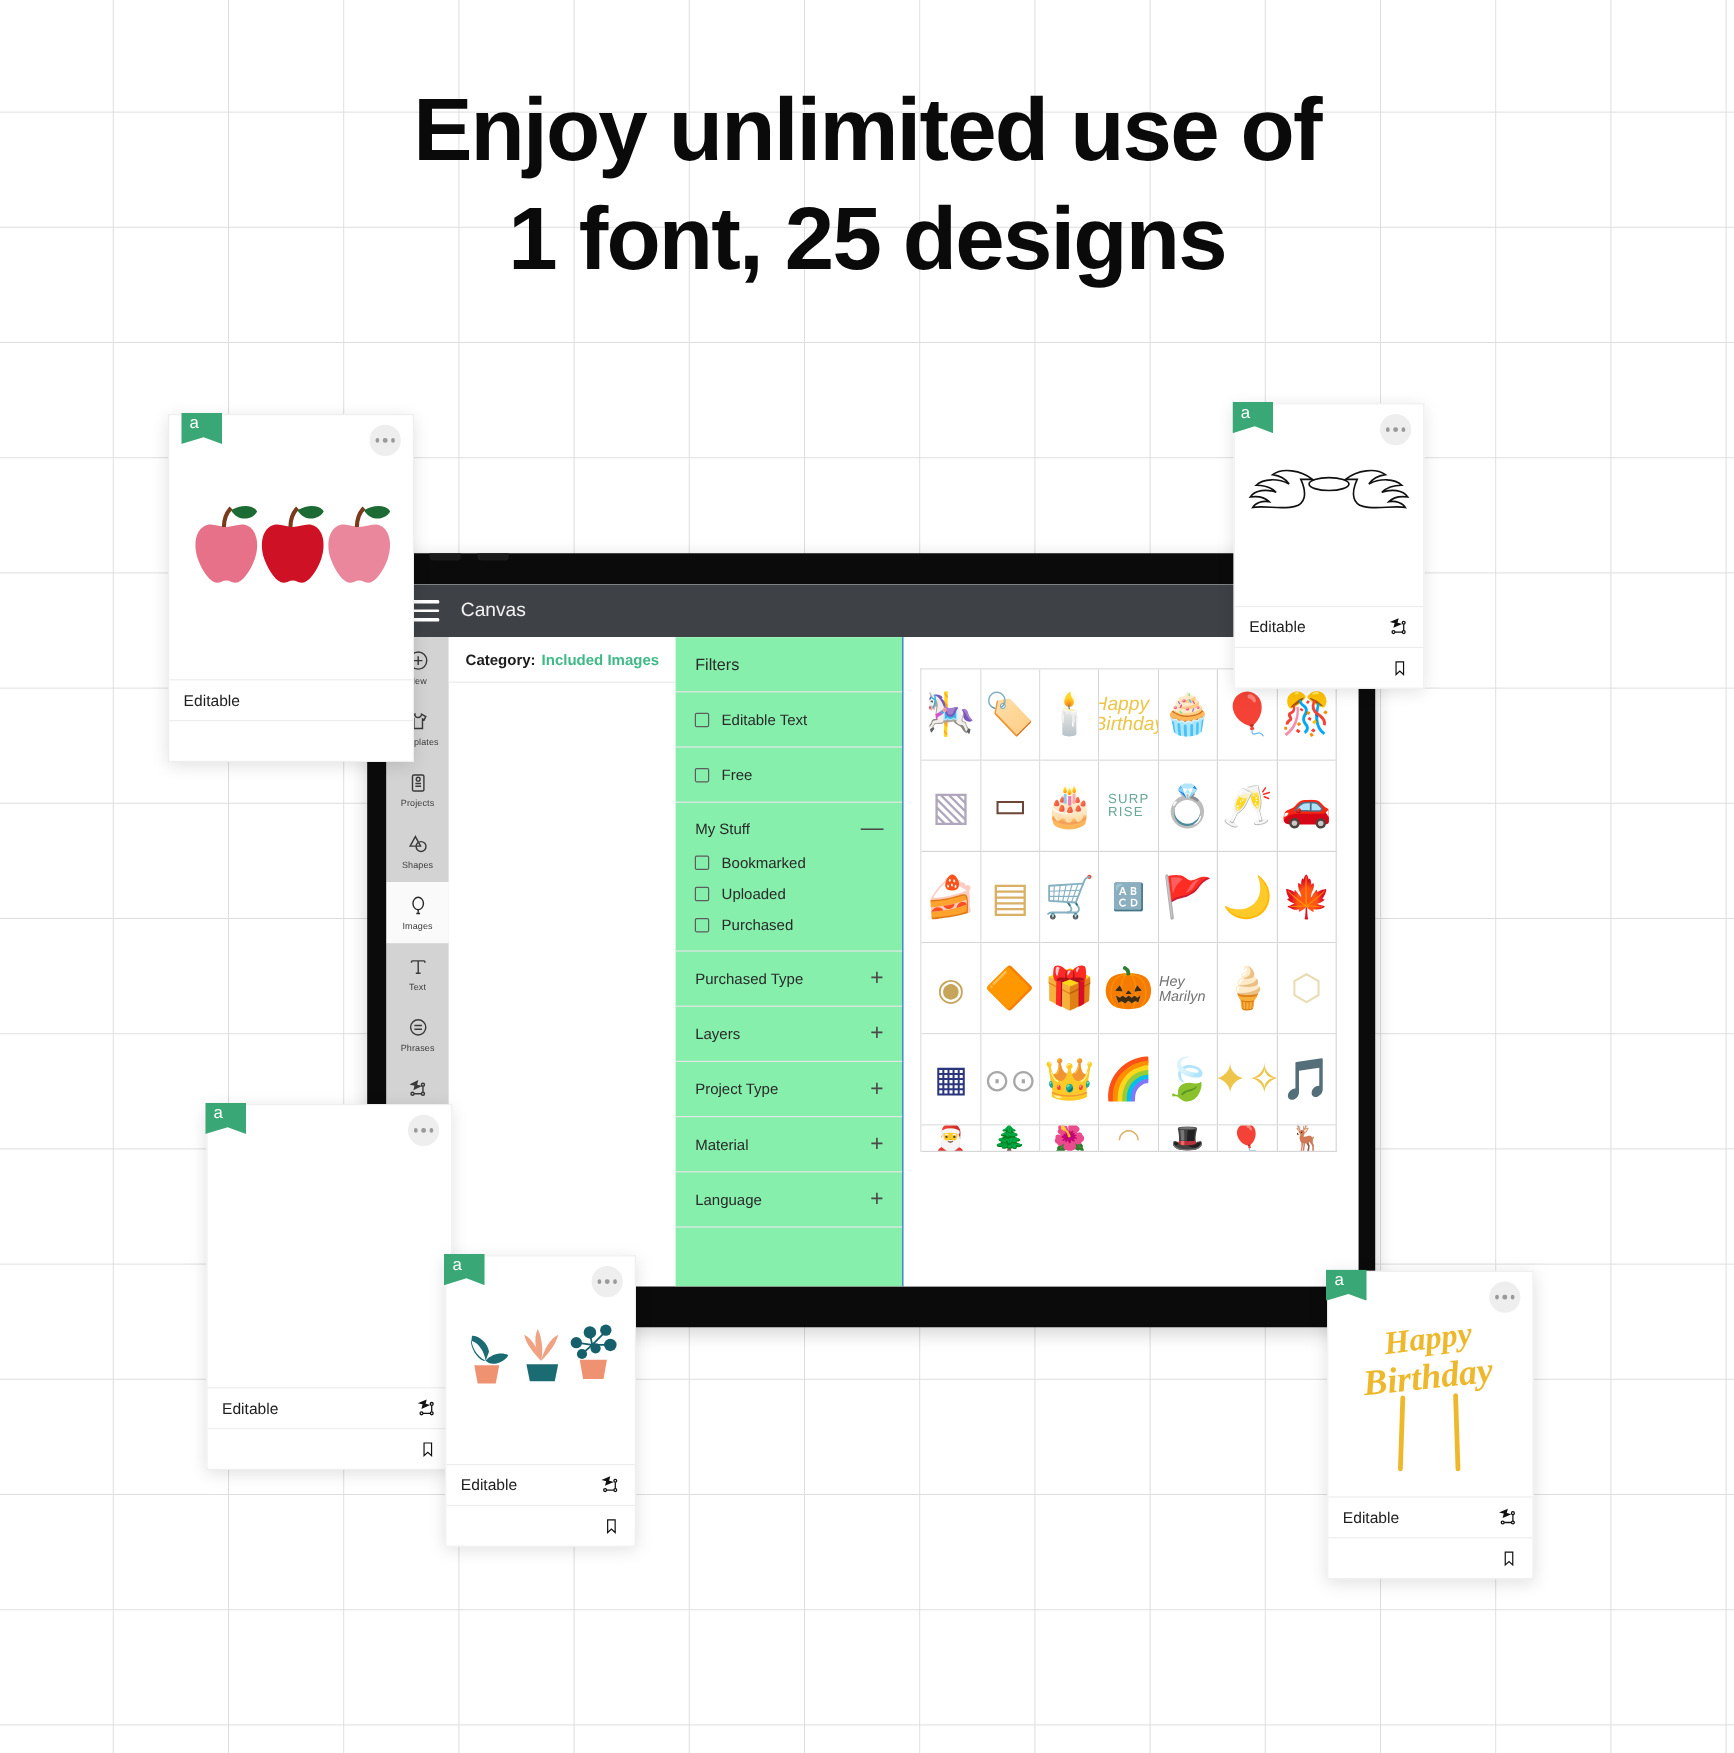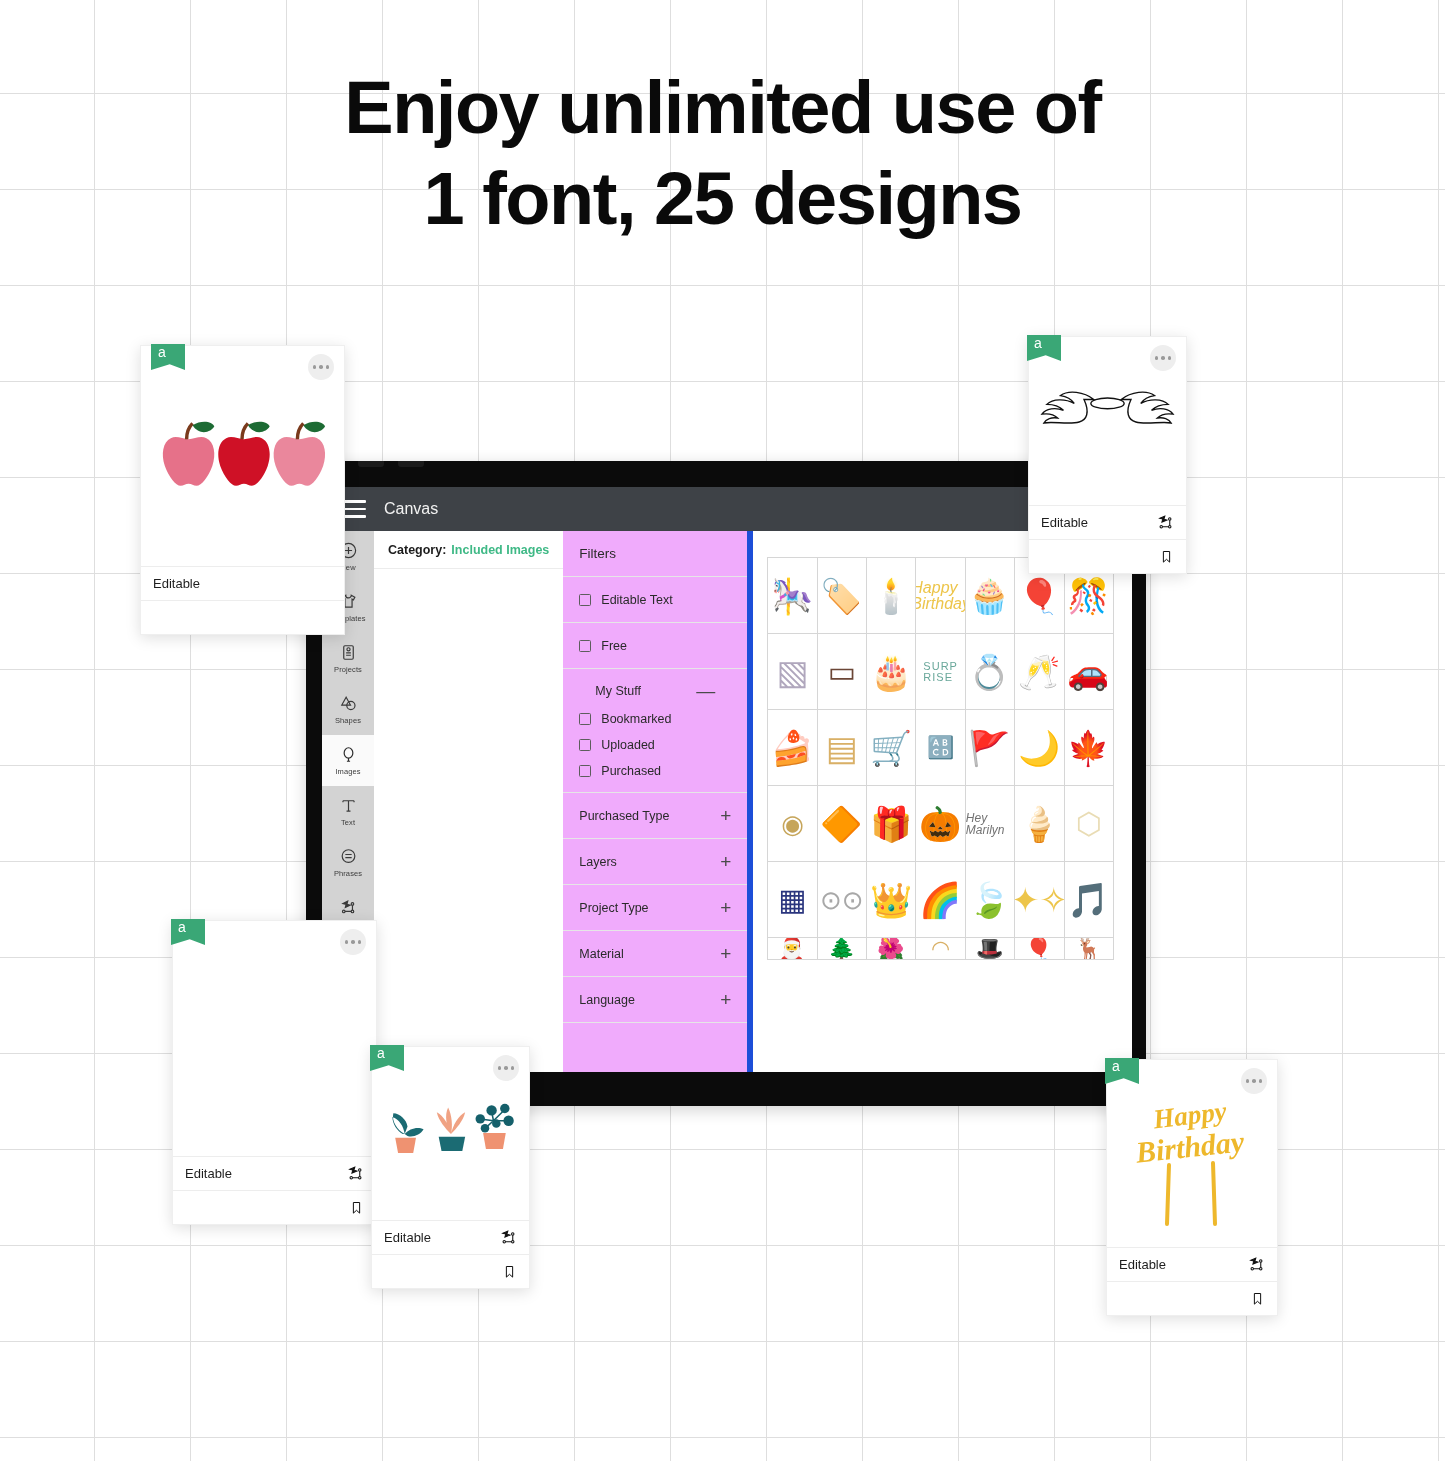--- a/index.html
+++ b/index.html
@@ -93,39 +93,39 @@
   .cat-bar {
     height: 38px; display: flex; align-items: center;
     padding: 0 14px; background: #fff; font-size: 12.5px; font-weight: 700;
     color: #1c1c1c; border-bottom: 1px solid #ececec;
   }
   .cat-bar .cat-val { color: #3fb986; margin-left: 5px; }
 
   .panel-body { display: flex; flex: 1; min-height: 0; }
 
   .filters {
-    width: 190px; flex: 0 0 190px; background: #f0abfc;
-    border-right: 6px solid #1d4ed8; overflow: hidden;
+    width: 190px; flex: 0 0 190px; background: #86efac;
+    border-right: 1px solid #1d4ed8; overflow: hidden;
   }
   .f-row {
     min-height: 46px; display: flex; align-items: center;
     padding: 0 16px; border-bottom: 1px solid #e6e6e6;
     font-size: 12.5px; color: #2a2a2a; justify-content: space-between;
     cursor: pointer;
   }
   .f-row.head { font-size: 13.5px; }
   .f-chk { display: flex; align-items: center; gap: 10px; }
   .box {
     width: 12px; height: 12px; border: 1.4px solid #5d5d5d;
     border-radius: 1.5px; flex: 0 0 12px;
   }
   .f-group { border-bottom: 1px solid #e6e6e6; padding: 6px 0 8px; }
   .f-group .g-head {
     display: flex; justify-content: space-between; align-items: center;
-    padding: 6px 32px 6px; font-size: 12.5px; color: #2a2a2a;
+    padding: 6px 16px 6px; font-size: 12.5px; color: #2a2a2a;
   }
   .f-group .g-item {
     display: flex; align-items: center; gap: 10px;
     padding: 6px 16px; font-size: 12.5px; color: #2a2a2a; cursor: pointer;
   }
   .sign { font-size: 19px; color: #4a4a4a; line-height: 1; font-weight: 300; }
 
   .grid-wrap { flex: 1; background: #fff; padding: 26px 18px 0 14px; min-width: 0; overflow: hidden; }
   .img-grid {
     display: grid; grid-template-columns: repeat(7, 1fr);

